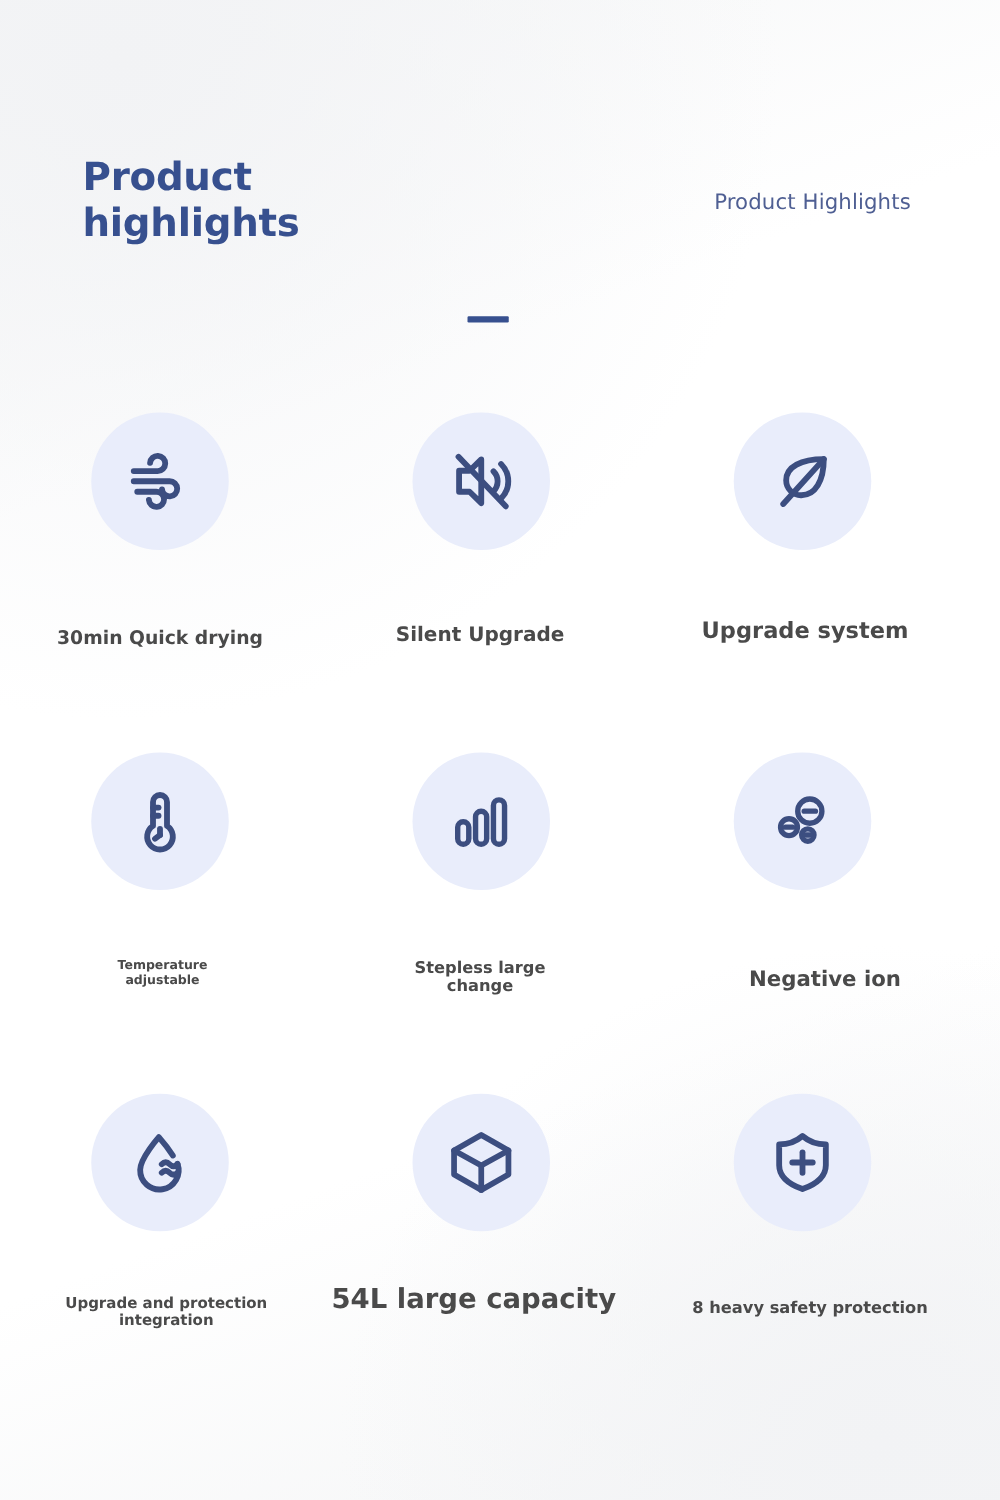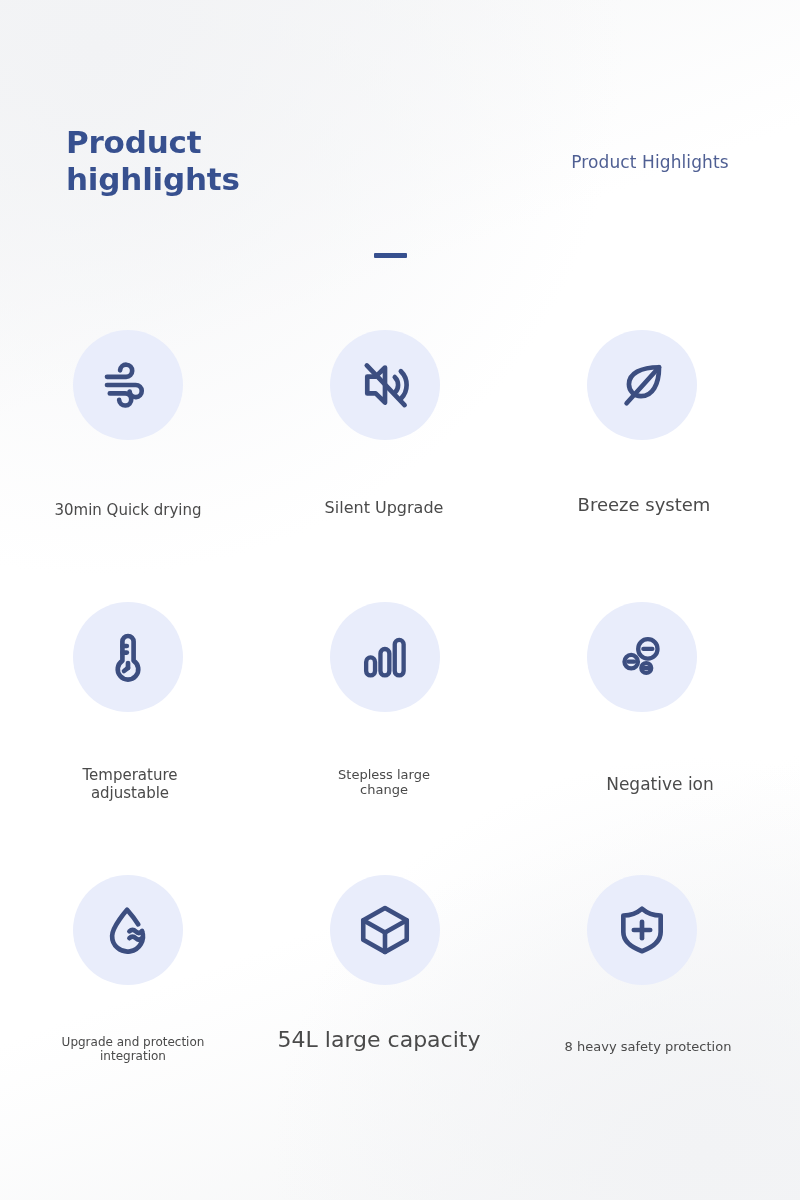--- a/index.html
+++ b/index.html
@@ -75,21 +75,21 @@
     display:flex;
     align-items:center;
     justify-content:center;
   }
   .circle svg { display:block; }
   .label {
     margin-top:0;
     color:#4a4a4a;
     line-height:1.18;
     white-space:pre-line;
-    font-weight:400;
+    font-weight:700;
     text-align:center;
   }
 </style>
 </head>
 <body>
 
 <div class="page">
 
   <div class="title" style="color: rgb(55, 80, 143);">Product
 highlights</div>
@@ -126,37 +126,37 @@
         <div class="cell" style="left: 522px; top: 0px;">
           <div class="circle" style="background: rgb(233, 237, 251);">
             <span>
               <svg width="56" height="56" viewBox="0 0 24 24" fill="none" stroke="#3c4e80" stroke-width="2" stroke-linecap="round" stroke-linejoin="round">
       <path d="M19.3 4.4c0 7.4-2.9 12.4-7.7 12.4A5.1 5.1 0 0 1 6.4 11.7C6.4 7 11.6 4.4 19.3 4.4z"></path>
       <path d="M19.3 4.4 5.4 19.8"></path>
     </svg>
             </span>
           </div>
         </div>
-        <div class="cell label" style="left: 524px; top: 164px; font-size: 18px; color: rgb(74, 74, 74);">Breeze system</div>
+        <div class="cell label" style="left: 524px; top: 164px; font-size: 18px; color: rgb(74, 74, 74);">Upgrade system</div>
       </div>
     <div class="row" id="row-1">
         <div class="cell" style="left: 8px; top: 272px;">
           <div class="circle" style="background: rgb(233, 237, 251);">
             <span>
               <svg width="56" height="56" viewBox="0 0 24 24" fill="none" stroke="#3c4e80" stroke-width="2" stroke-linecap="round" stroke-linejoin="round">
       <path d="M14.4 13.6V5.4a2.4 2.4 0 1 0-4.8 0v8.2a4.4 4.4 0 1 0 4.8 0z"></path>
       <path d="M9.6 7.3h1.9"></path>
       <path d="M9.6 10.1h1.9"></path>
       <path d="M12 14.6v2.1"></path>
       <path d="M12 16.7 10.3 18"></path>
     </svg>
             </span>
           </div>
         </div>
-        <div class="cell label" style="left: 10px; top: 437px; font-size: 15px; color: rgb(74, 74, 74);">Temperature
+        <div class="cell label" style="left: 10px; top: 437px; font-size: 10px; color: rgb(74, 74, 74);">Temperature
 adjustable</div>
         <div class="cell" style="left: 265px; top: 272px;">
           <div class="circle" style="background: rgb(233, 237, 251);">
             <span>
               <svg width="52" height="52" viewBox="0 0 24 24" fill="none" stroke="#3c4e80" stroke-width="2" stroke-linejoin="round">
       <rect x="3.3" y="12.2" width="4.1" height="8.3" rx="2.05"></rect>
       <rect x="9.9" y="8.3" width="4.1" height="12.2" rx="2.05"></rect>
       <rect x="16.5" y="4.1" width="4.1" height="16.4" rx="2.05"></rect>
     </svg>
             </span>

